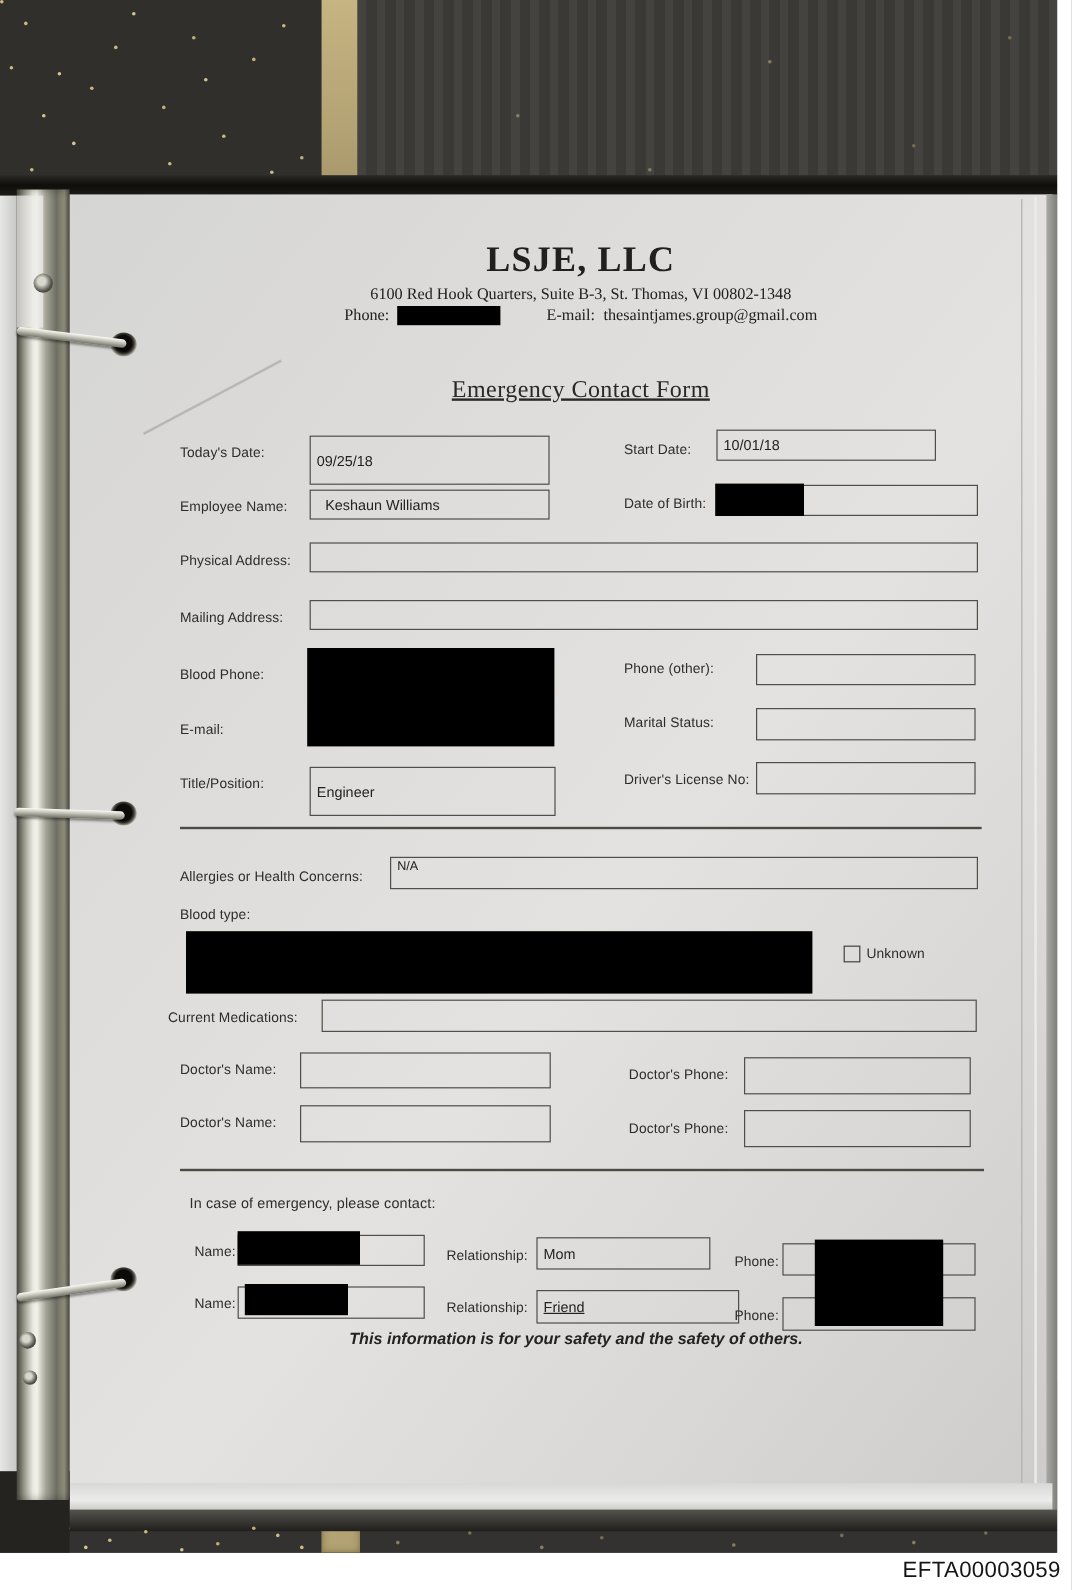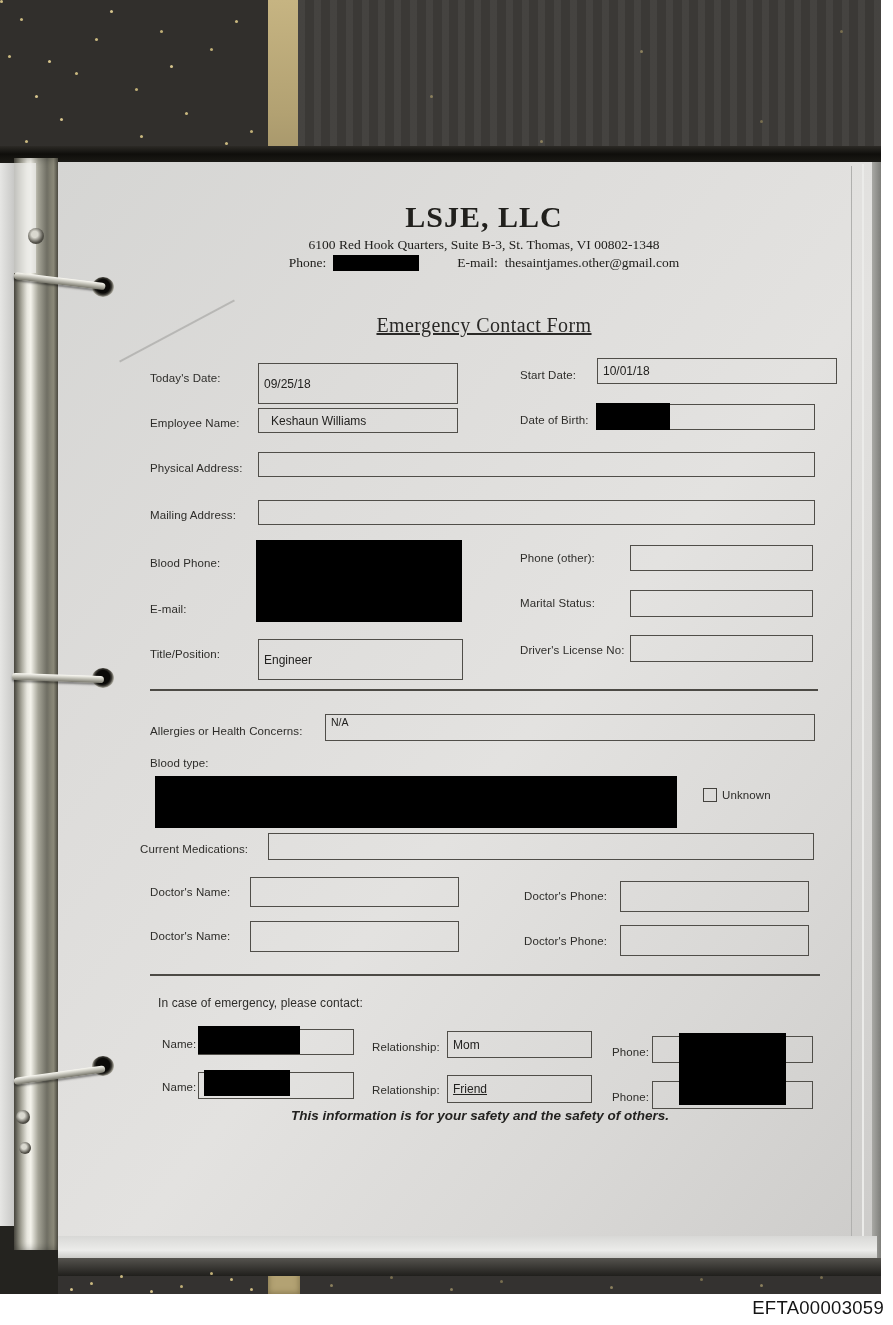--- a/index.html
+++ b/index.html
@@ -103,32 +103,32 @@
   <div class="content">
 
     <div class="hdr">
       <div class="co-name">LSJE, LLC</div>
       <div class="co-addr">6100 Red Hook Quarters, Suite B-3, St. Thomas, VI 00802-1348</div>
       <div class="co-line">
         <span>Phone:</span>
         <span class="inline-redact"></span>
         <span style="width:24px;"></span>
         <span>E-mail:</span>
-        <span>thesaintjames.other@gmail.com</span>
+        <span>thesaintjames.group@gmail.com</span>
       </div>
     </div>
 
     <div class="form-title">Emergency Contact Form</div>
 
     <div class="lbl" style="left:150px;top:372px;">Today's Date:</div>
     <div class="box" style="left:258px;top:363px;width:200px;height:41px;">
       <span class="val">09/25/18</span>
     </div>
     <div class="lbl" style="left:520px;top:369px;">Start Date:</div>
-    <div class="box" style="left:597px;top:358px;width:240px;height:26px;">
+    <div class="box" style="left:597px;top:358px;width:183px;height:26px;">
       <span class="val">10/01/18</span>
     </div>
 
     <div class="lbl" style="left:150px;top:417px;">Employee Name:</div>
     <div class="box" style="left:258px;top:408px;width:200px;height:25px;padding-left:12px;">
       <span class="val">Keshaun Williams</span>
     </div>
     <div class="lbl" style="left:520px;top:414px;">Date of Birth:</div>
     <div class="box" style="left:597px;top:404px;width:218px;height:26px;"></div>
     <div class="redact" style="left:596px;top:403px;width:74px;height:27px;"></div>
@@ -188,21 +188,21 @@
     <div class="box" style="left:447px;top:1031px;width:145px;height:27px;">
       <span class="val">Mom</span>
     </div>
     <div class="lbl" style="left:612px;top:1046px;">Phone:</div>
     <div class="box" style="left:652px;top:1036px;width:161px;height:27px;"></div>
 
     <div class="lbl" style="left:162px;top:1081px;">Name:</div>
     <div class="box" style="left:198px;top:1072px;width:156px;height:27px;"></div>
     <div class="redact" style="left:204px;top:1070px;width:86px;height:26px;"></div>
     <div class="lbl" style="left:372px;top:1084px;">Relationship:</div>
-    <div class="box" style="left:447px;top:1075px;width:145px;height:28px;text-decoration:underline;">
+    <div class="box" style="left:447px;top:1075px;width:169px;height:28px;text-decoration:underline;">
       <span class="val">Friend</span>
     </div>
     <div class="lbl" style="left:612px;top:1091px;">Phone:</div>
     <div class="box" style="left:652px;top:1081px;width:161px;height:28px;"></div>
 
     <div class="redact" style="left:679px;top:1033px;width:107px;height:72px;"></div>
 
     <div class="foot">This information is for your safety and the safety of others.</div>
   </div>
 </div>

